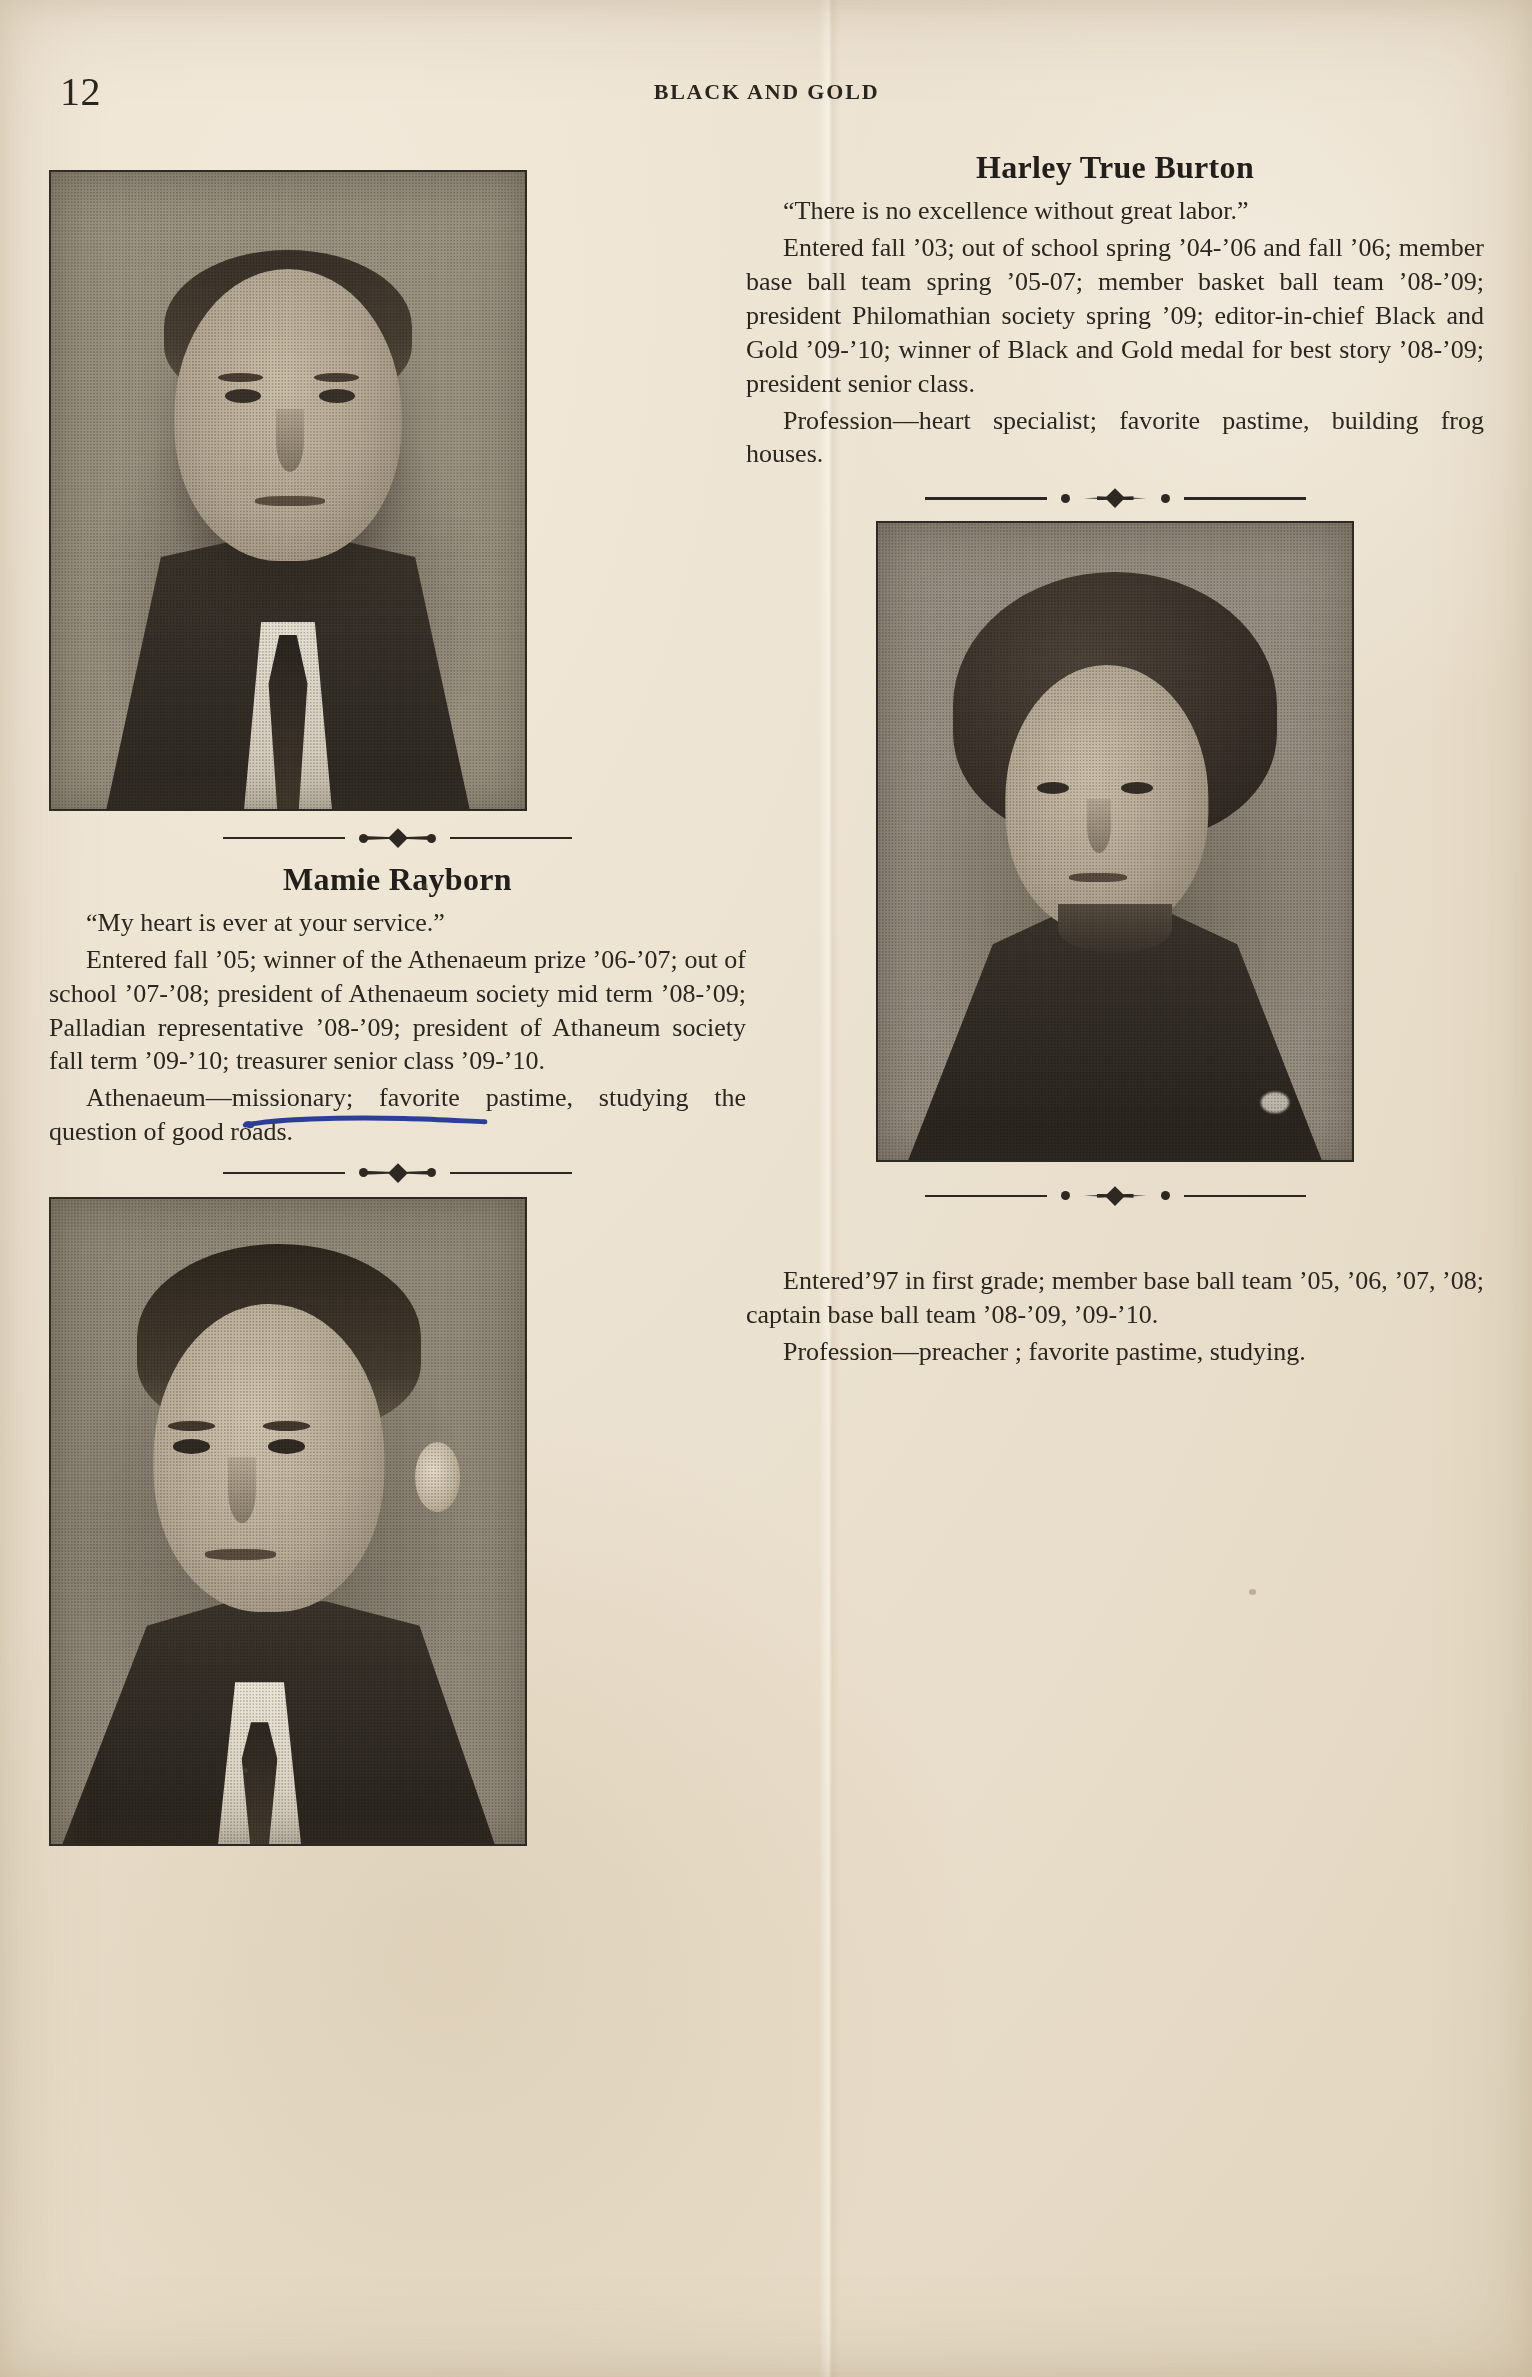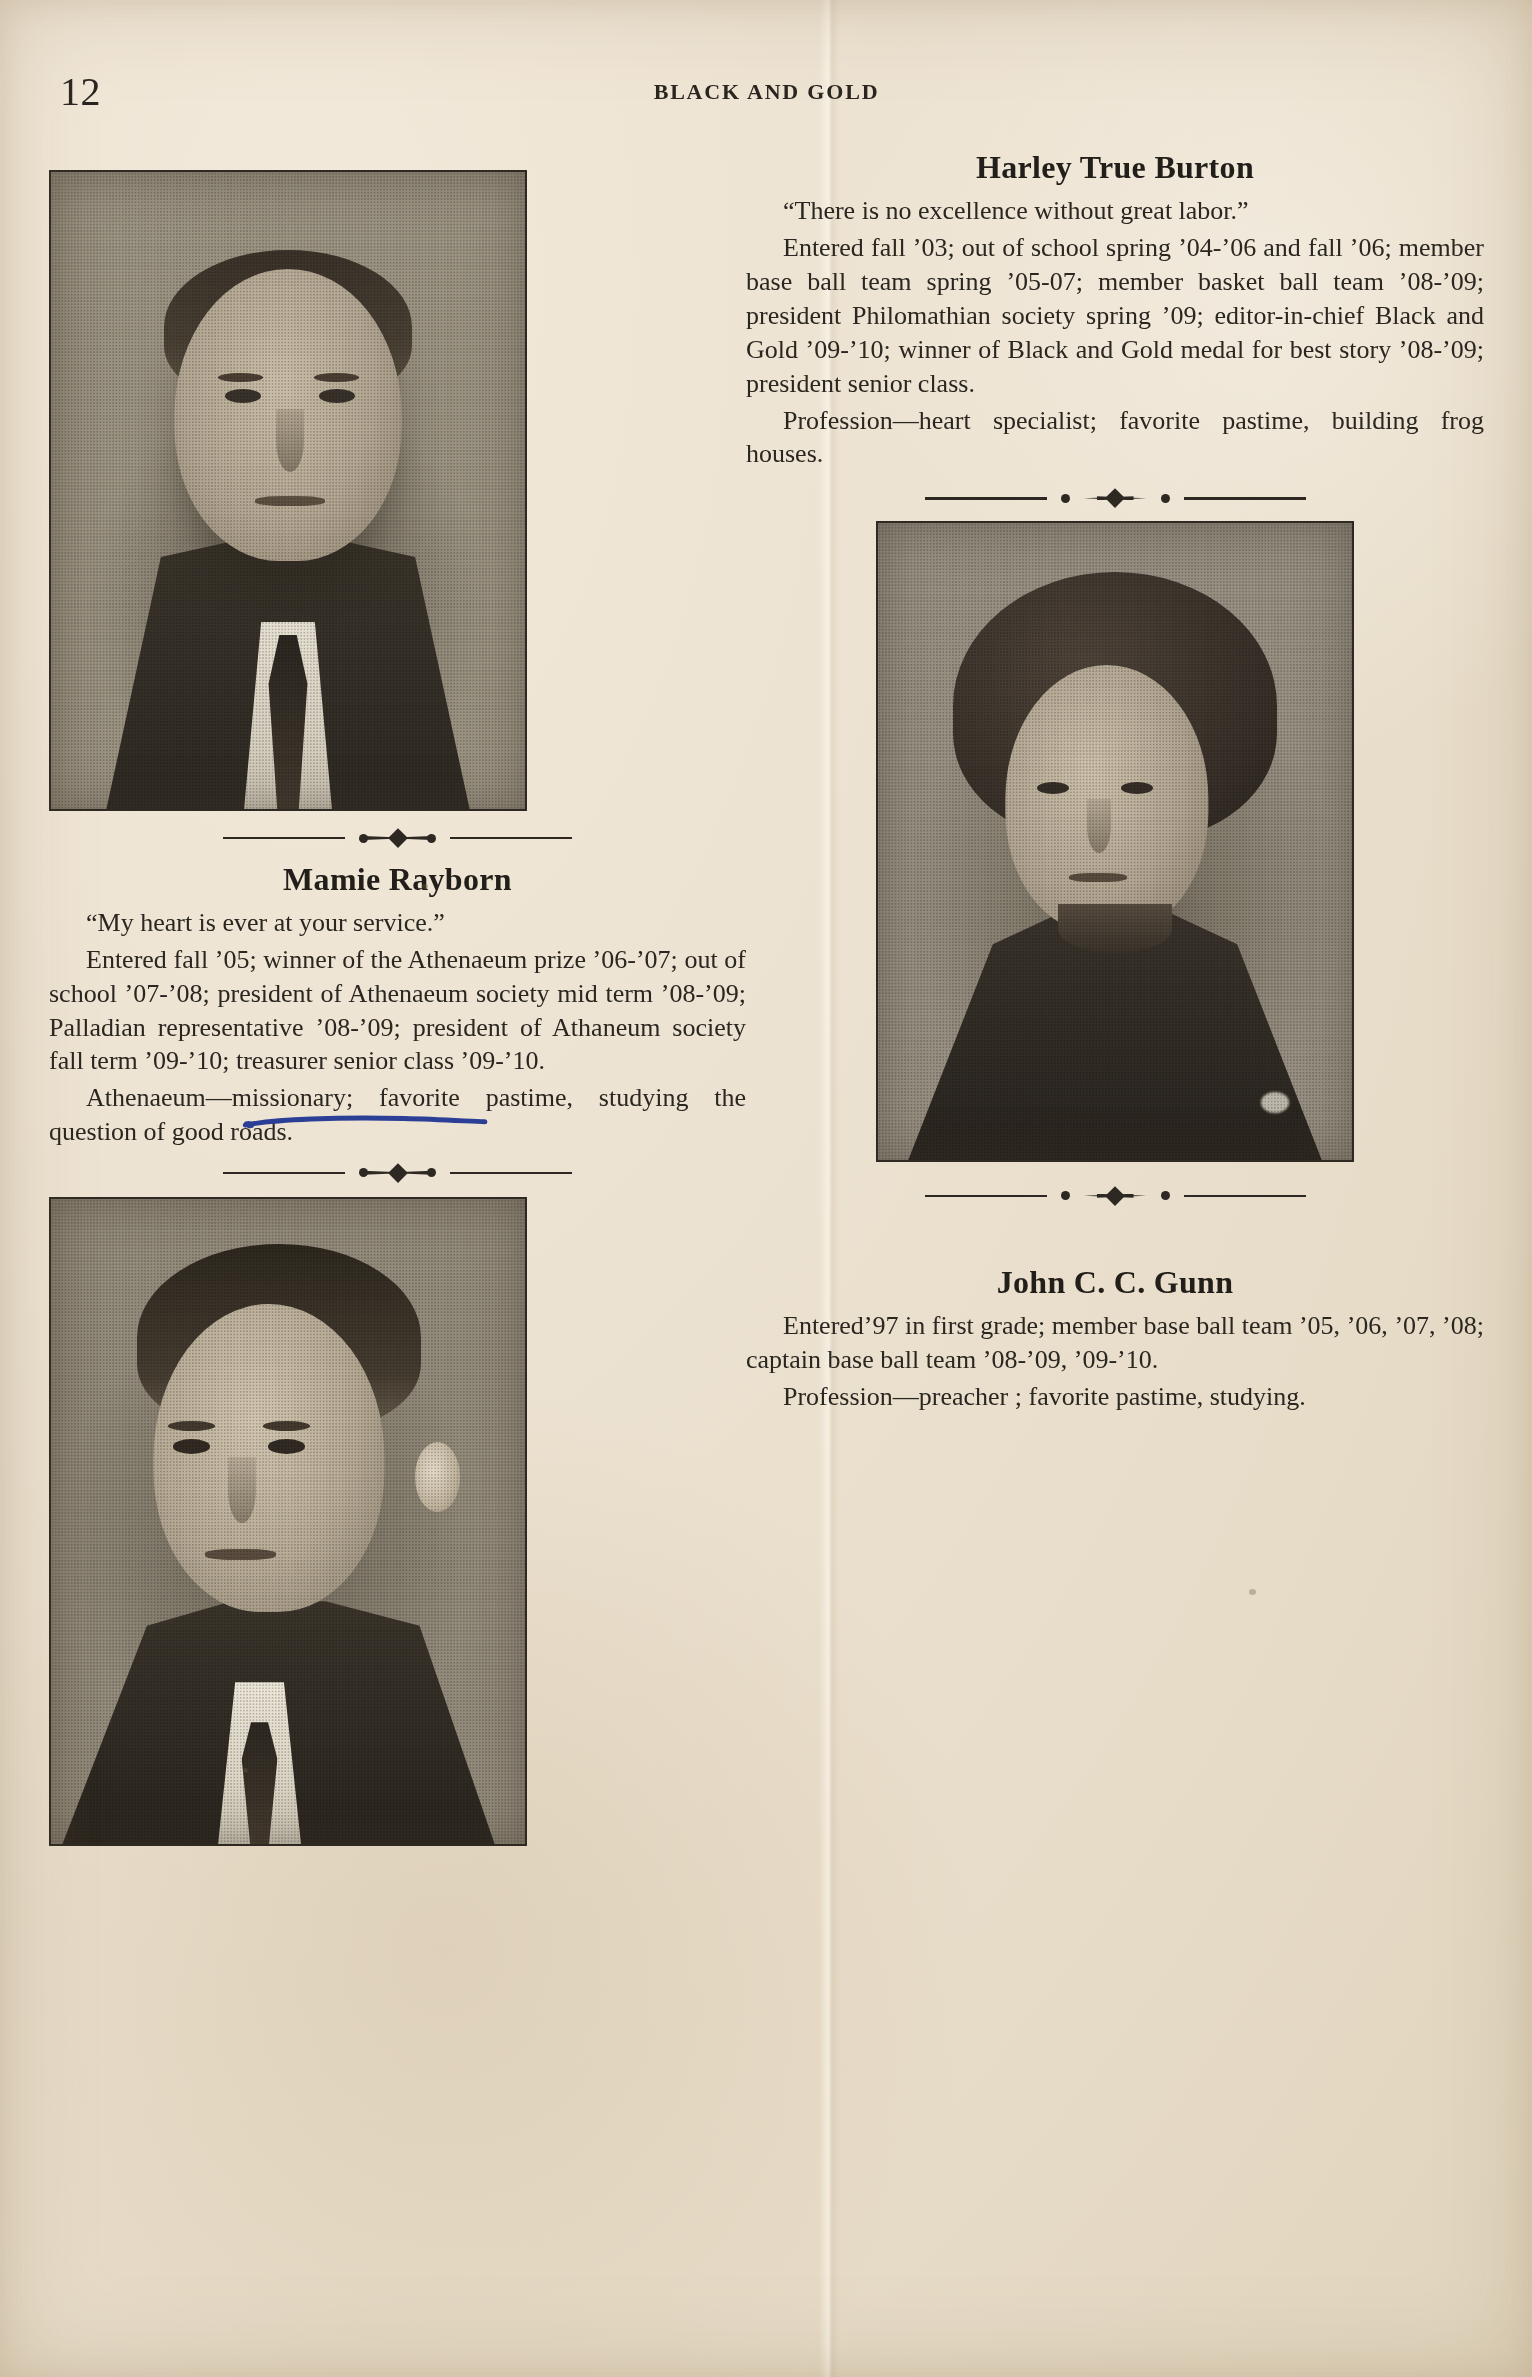--- a/index.html
+++ b/index.html
@@ -555,21 +555,20 @@
       <div class="bar left"></div>
         <div class="dot d1"></div>
       <div class="wing-l"></div>
         <div class="lozenge"></div>
         <div class="wing-r"></div>
       <div class="dot d2"></div>
         <div class="bar right"></div>
     </div>
 
     <div style="margin-top:57px;">
-      <div class="entry-name">John C. C. Gunn</div>
       <p class="entry-para">Entered’97 in first grade; member base ball team ’05, ’06, ’07, ’08; captain base ball team ’08-’09, ’09-’10.</p>
       <p class="entry-para">Profession—preacher ; favorite pastime, studying.</p>
     </div>
 
   </div>
 
   <div class="fleck" style="left:422px; top:884px; width:5.7px; height:4.9px;"></div>
   <div class="fleck" style="left:1249px; top:1589px; width:7.3px; height:5.7px;"></div>
   <div class="fleck" style="left:243px; top:1768px; width:4.9px; height:4.9px;"></div>
 

